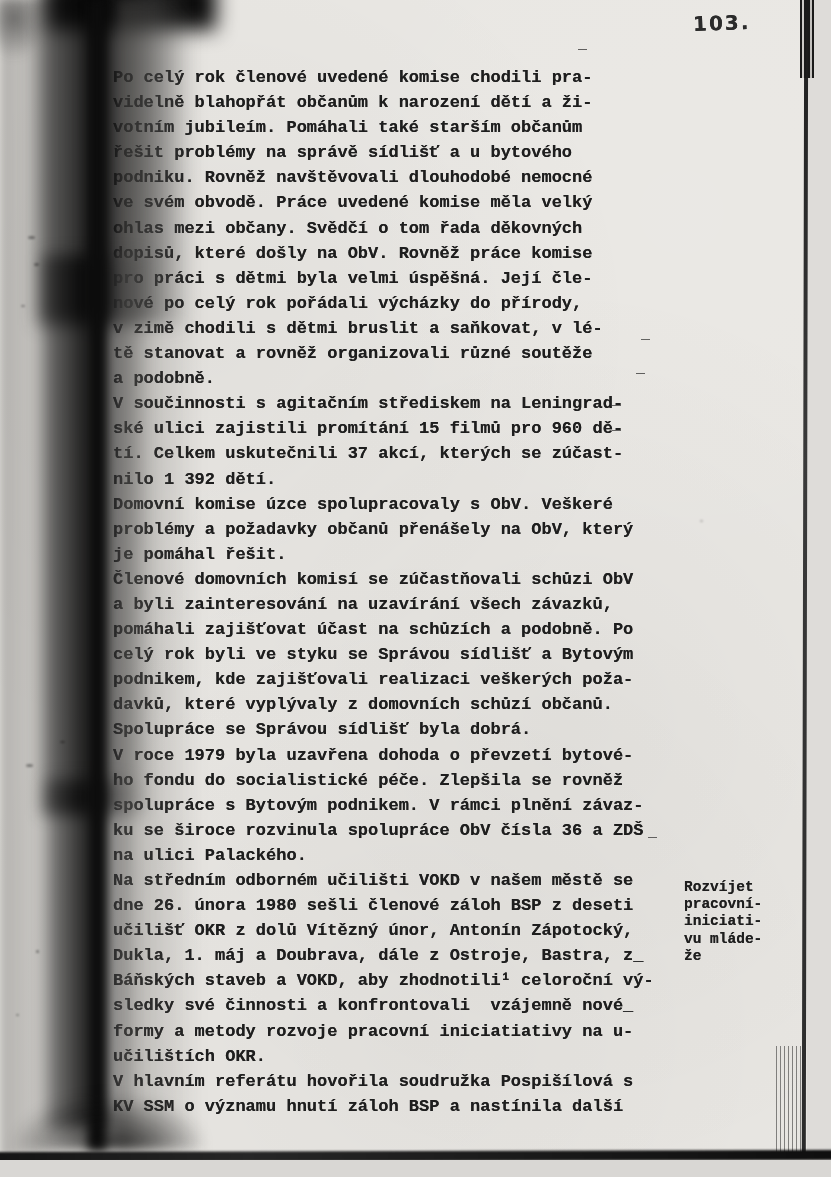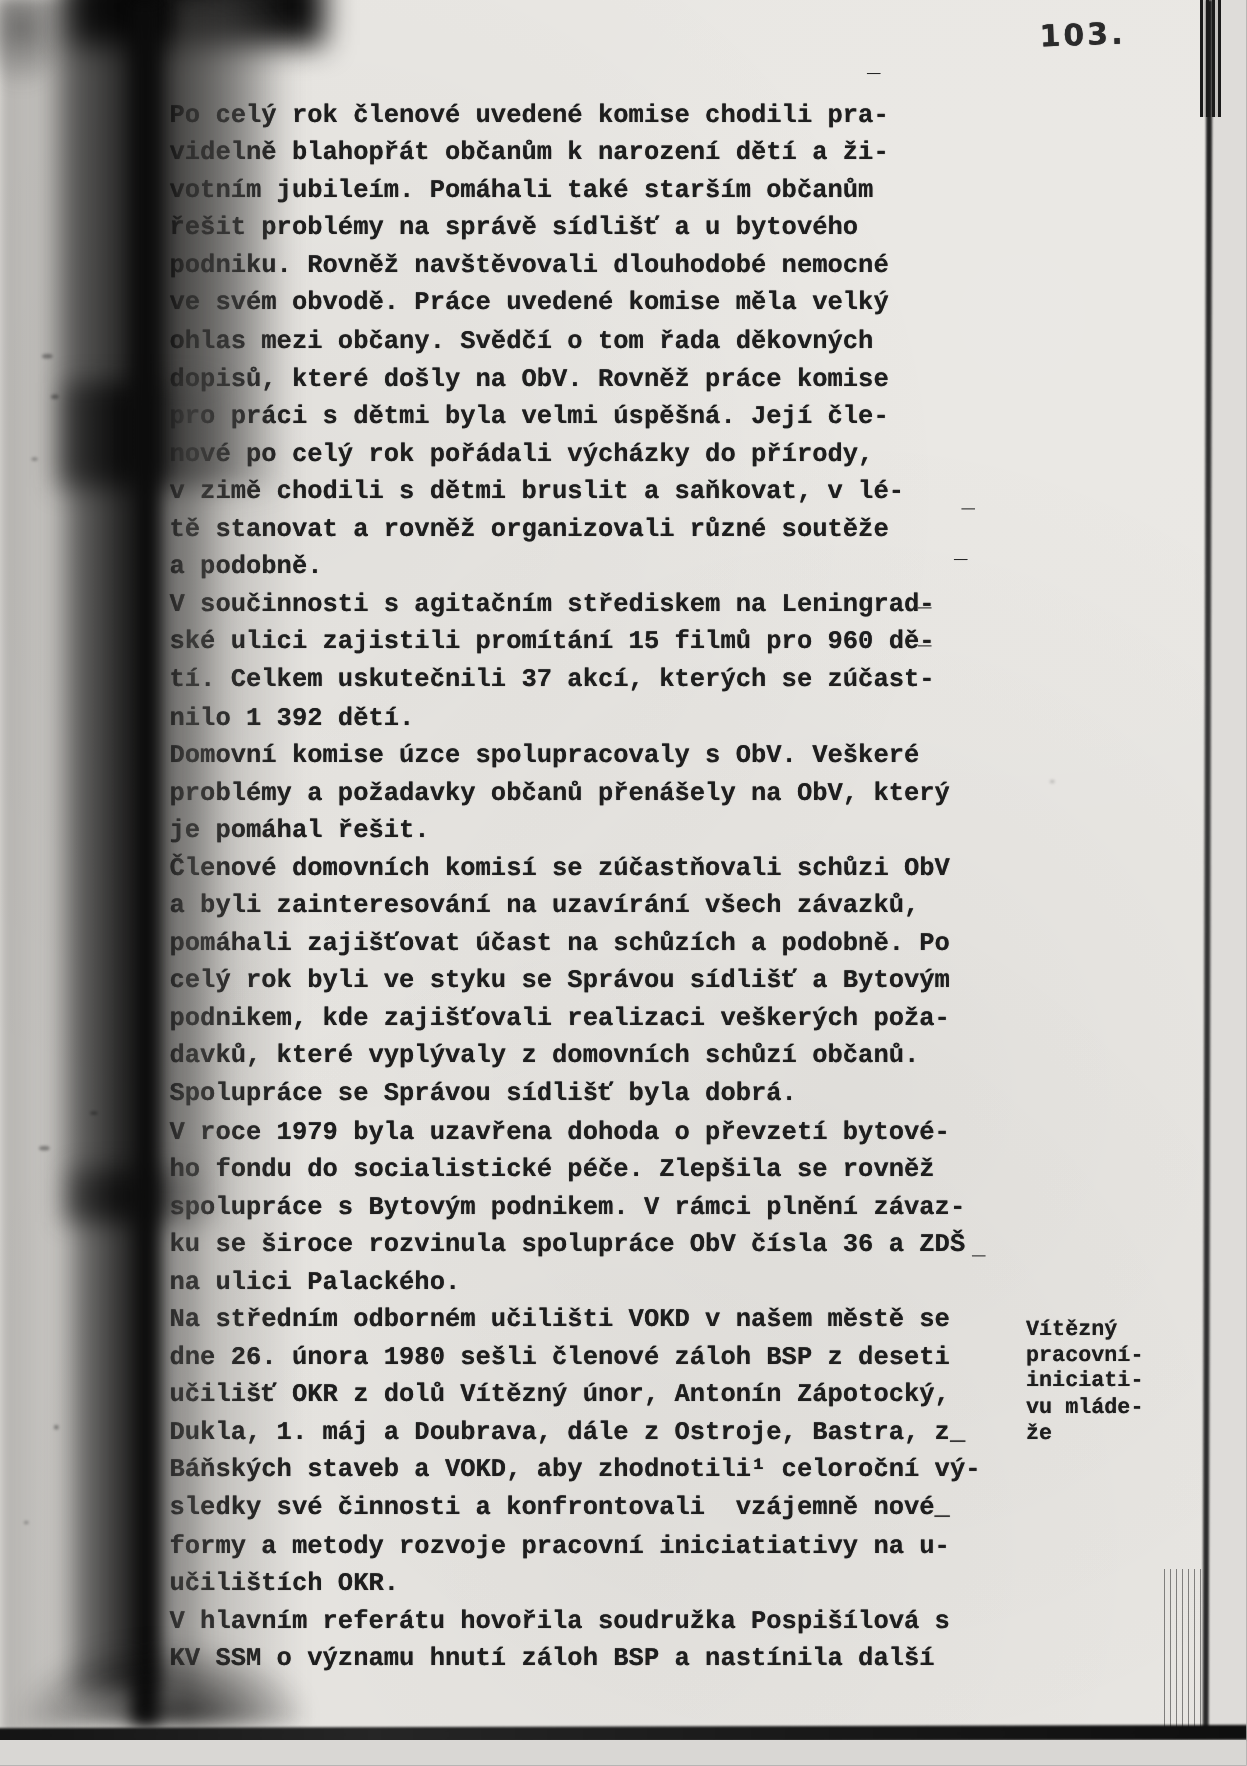--- a/index.html
+++ b/index.html
@@ -134,21 +134,21 @@
 dne 26. února 1980 sešli členové záloh BSP z deseti
 učilišť OKR z dolů Vítězný únor, Antonín Zápotocký,
 Dukla, 1. máj a Doubrava, dále z Ostroje, Bastra, z_
 Báňských staveb a VOKD, aby zhodnotili¹ celoroční vý-
 sledky své činnosti a konfrontovali  vzájemně nové_
 formy a metody rozvoje pracovní iniciatiativy na u-
 učilištích OKR.
 V hlavním referátu hovořila soudružka Pospišílová s
 KV SSM o významu hnutí záloh BSP a nastínila další</div>
 
-  <div class="margin-note typewriter">Vítězný
+  <div class="margin-note typewriter">Rozvíjet
 pracovní-
 iniciati-
 vu mláde-
 že</div>
 
   <span class="mark m1">‾</span>
   <span class="mark m2">_</span>
   <span class="mark m3">_</span>
   <span class="mark m4">_</span>
   <span class="mark m5">¯</span>

